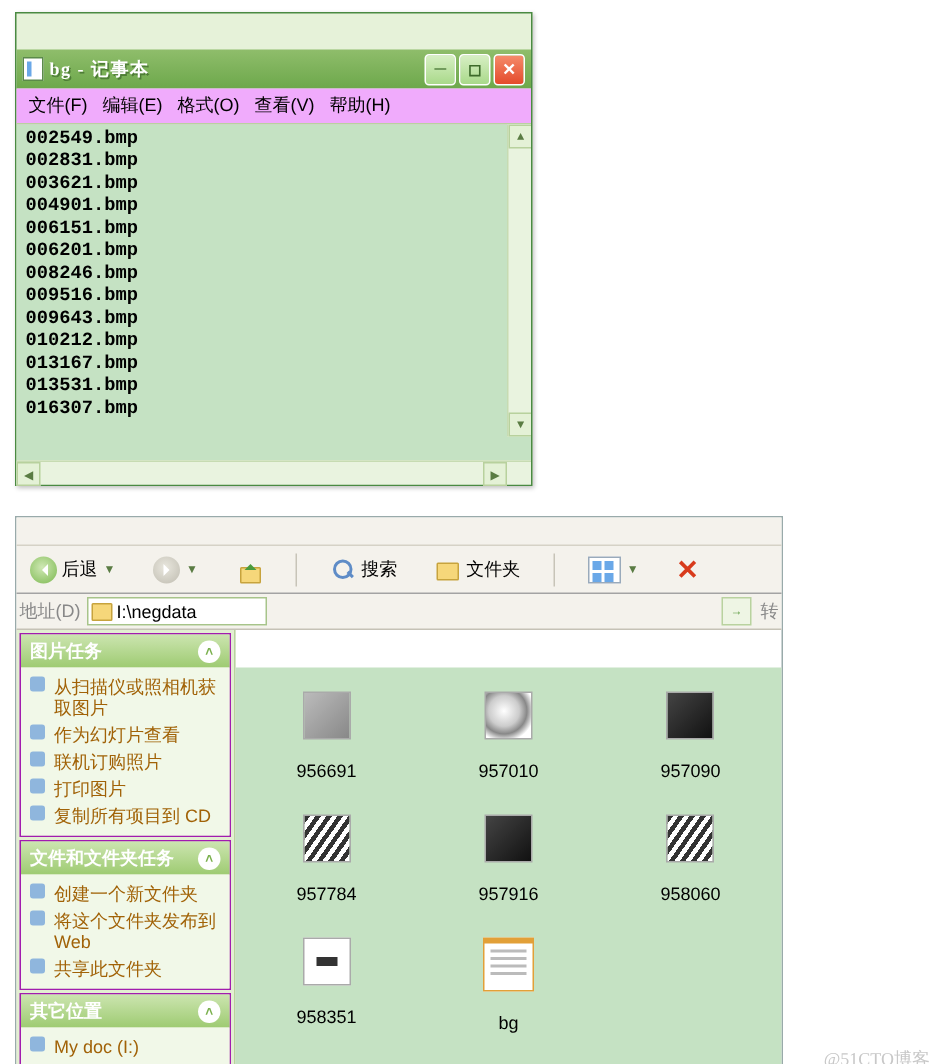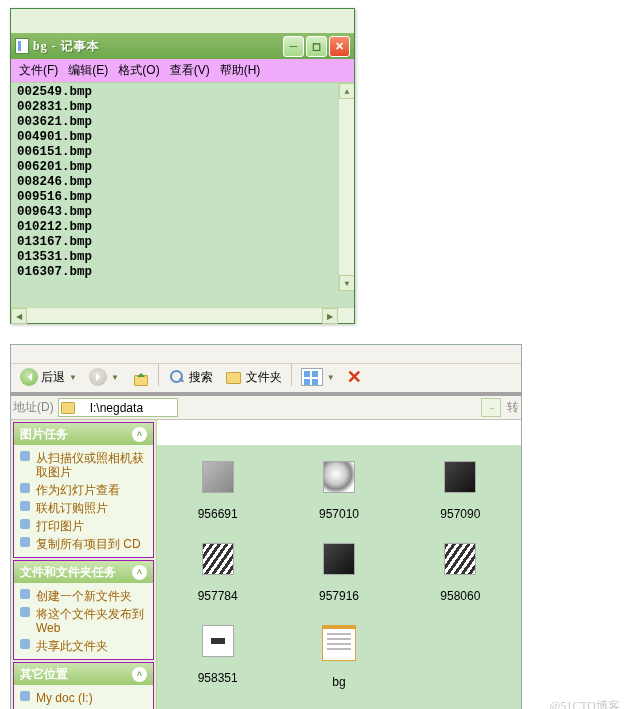--- a/index.html
+++ b/index.html
@@ -31,21 +31,21 @@
 .np-vscroll .arrow{position:absolute;left:0;width:16px;height:16px;background:#e4f1d6;border:1px solid #b8d19d;display:flex;align-items:center;justify-content:center;font-size:8px;color:#5a7c43;}
 .np-vscroll .arrow.up{top:0;} .np-vscroll .arrow.dn{bottom:0;}
 .np-hscroll{height:16px;background:#e9f3df;border-top:1px solid #c7dbb2;position:relative;}
 .np-hscroll .arrow{position:absolute;top:0;width:16px;height:16px;background:#e4f1d6;border:1px solid #b8d19d;display:flex;align-items:center;justify-content:center;font-size:8px;color:#5a7c43;}
 .np-hscroll .arrow.l{left:0;} .np-hscroll .arrow.r{right:16px;}
 .np-hscroll .grip{position:absolute;right:0;width:16px;height:16px;}
 
 
 .explorer{ width:512px; margin:20px 0 0 10px; border:1px solid #9aa; font-size:12px; position:relative;}
 .ex-menubar{height:19px;background:#f4f2ec; border-bottom:1px solid #d5d2c6; color:#b5b3aa; padding-left:6px; display:flex; align-items:center; gap:14px; overflow:hidden;}
-.ex-toolbar{height:32px;background:#f4f2ec; border-bottom:4px solid #a3a3a3; display:flex; align-items:flex-start; padding:0 4px; gap:2px;}
+.ex-toolbar{height:32px;background:#f4f2ec; border-bottom:1px solid #a3a3a3; display:flex; align-items:center; padding:0 4px; gap:15px;}
 .tb-btn{height:26px; display:flex; align-items:center; gap:3px; padding:0 4px; border:1px solid transparent; border-radius:3px;}
 .tb-sep{width:1px;height:22px;background:#c7c4b8;margin:0 2px;}
 .ico{width:18px;height:18px;display:inline-block;}
 .ico-back{background:radial-gradient(circle at 45% 40%, #cfe8b4, #7bb84f);border-radius:50%;position:relative;}
 .ico-back::after{content:"";position:absolute;left:4px;top:5px;border:4px solid transparent;border-right-color:#fff;}
 .ico-fwd{background:radial-gradient(circle at 45% 40%, #e9e7de, #bfbcb0);border-radius:50%;position:relative;}
 .ico-fwd::after{content:"";position:absolute;left:7px;top:5px;border:4px solid transparent;border-left-color:#fff;}
 .ico-up{position:relative;}
 .ico-up::before{content:"";position:absolute;left:3px;top:7px;width:12px;height:9px;background:#f6d77a;border:1px solid #c7a33d;border-radius:1px;}
 .ico-up::after{content:"";position:absolute;left:6px;top:1px;border:4px solid transparent;border-bottom-color:#4a9b3d;}
@@ -54,21 +54,21 @@
 .ico-search::after{content:"";position:absolute;left:11px;top:11px;width:5px;height:2px;background:#5e8cc7;transform:rotate(45deg);}
 .ico-folders{position:relative;}
 .ico-folders::before{content:"";position:absolute;left:1px;top:4px;width:13px;height:10px;background:#f6d77a;border:1px solid #c7a33d;border-radius:1px;}
 .ico-views{width:22px;height:18px;border:1px solid #9ab;background:#fff;position:relative;}
 .ico-views::before{content:"";position:absolute;left:2px;top:2px;width:6px;height:6px;background:#6aa8e8;box-shadow:8px 0 #6aa8e8,0 8px #6aa8e8,8px 8px #6aa8e8;}
 .ico-x{color:#d83b1c;font-weight:bold;font-size:18px;line-height:14px;}
 .drop{font-size:8px;color:#5a7c43;margin-left:1px;}
 
 .ex-addr{height:24px;background:#f4f2ec;border-bottom:1px solid #c5c2b6;display:flex;align-items:center;padding:0 2px;gap:4px;}
 .ex-addr .lbl{color:#888;}
-.addr-box{flex:0 0 120px;height:19px;border:1px solid #a7c48a;background:#fff;display:flex;align-items:center;padding:0 2px;gap:15px;}
+.addr-box{flex:0 0 120px;height:19px;border:1px solid #a7c48a;background:#fff;display:flex;align-items:center;padding:0 2px;gap:3px;}
 .addr-box .ficon{width:14px;height:12px;background:#f6d77a;border:1px solid #c7a33d;border-radius:1px;}
 .addr-go{width:20px;height:19px;border:1px solid #b9d29f;background:#eef5e4;display:flex;align-items:center;justify-content:center;margin-left:auto;font-size:8px;color:#5a9b3d;}
 .addr-lbl2{color:#888;margin-right:4px;}
 
 .ex-body{display:flex;height:290px;}
 .ex-side{width:146px;background:#e3efd2;border-right:1px solid #b9d29f;overflow:hidden;}
 .panel{margin:2px;border:1px solid #a21caf;}
 .panel-hd{height:22px;background:linear-gradient(#cce5b0,#9ecb72);color:#fff;font-weight:bold;display:flex;align-items:center;padding:0 6px;justify-content:space-between;font-size:12px;}
 .panel-hd .chev{width:15px;height:15px;border-radius:50%;background:#fff;color:#7ab04d;display:flex;align-items:center;justify-content:center;font-size:9px;}
 .panel-body{background:#f1f8e8;padding:4px 6px;}

